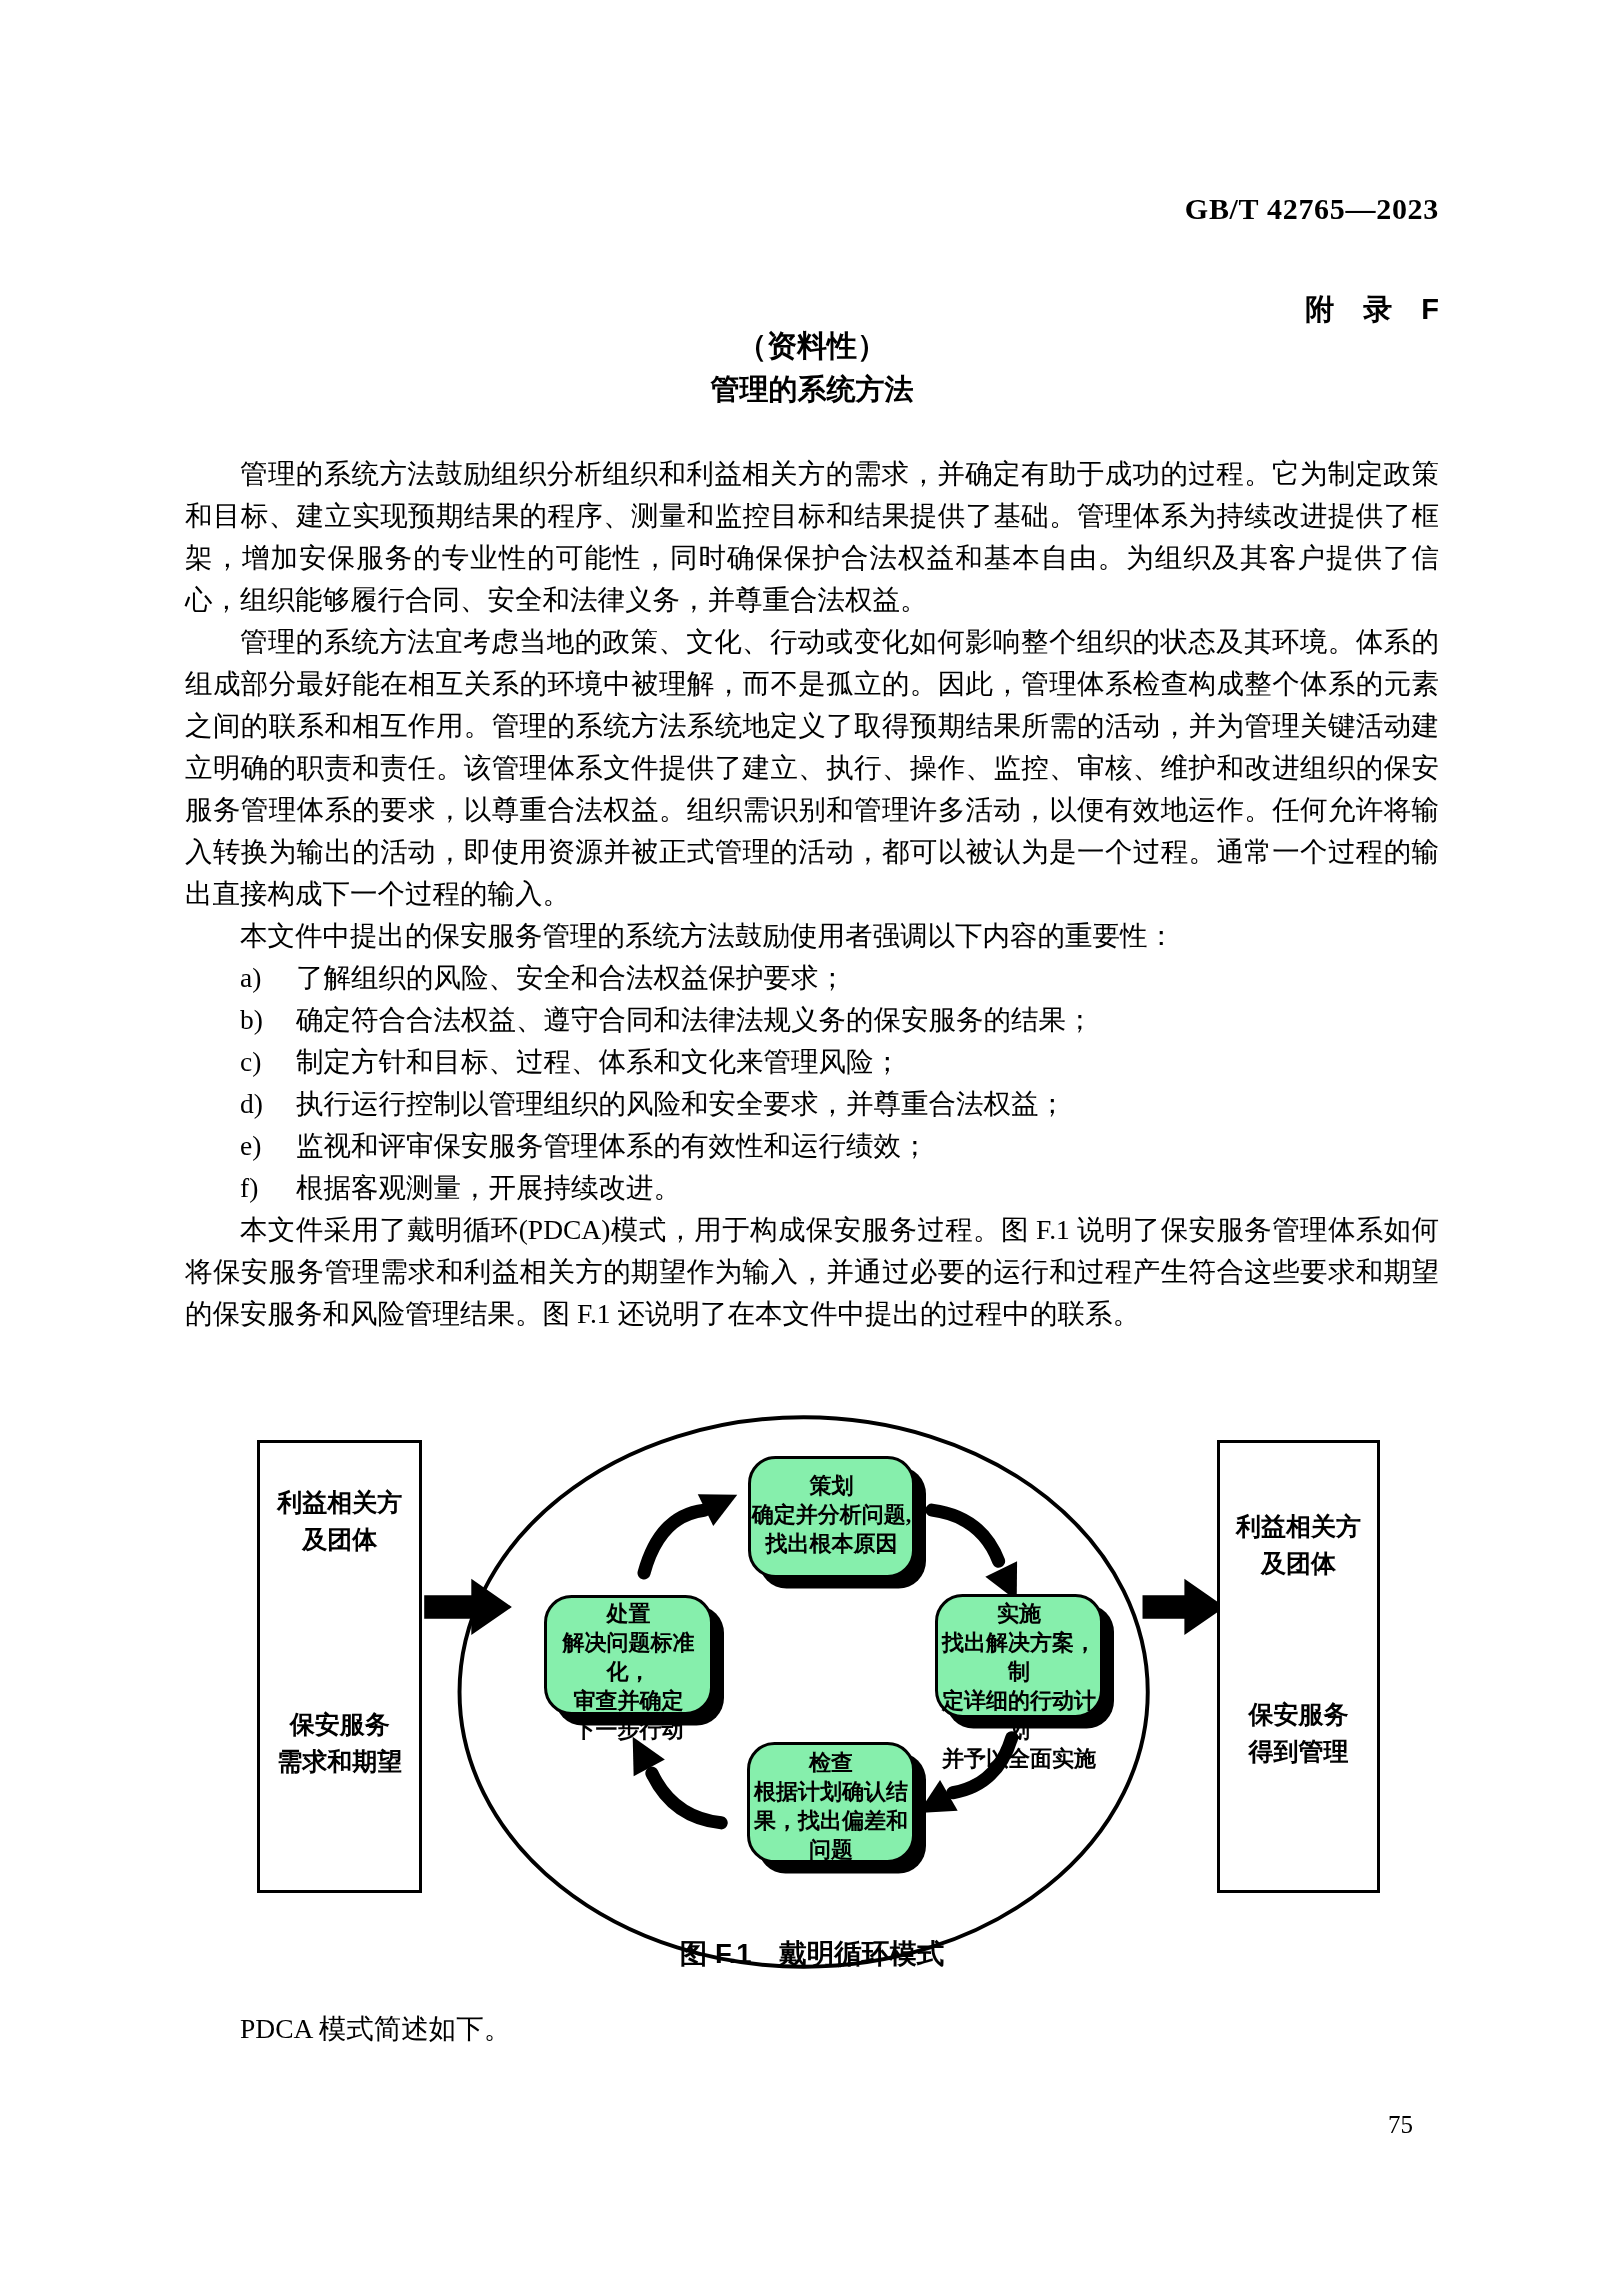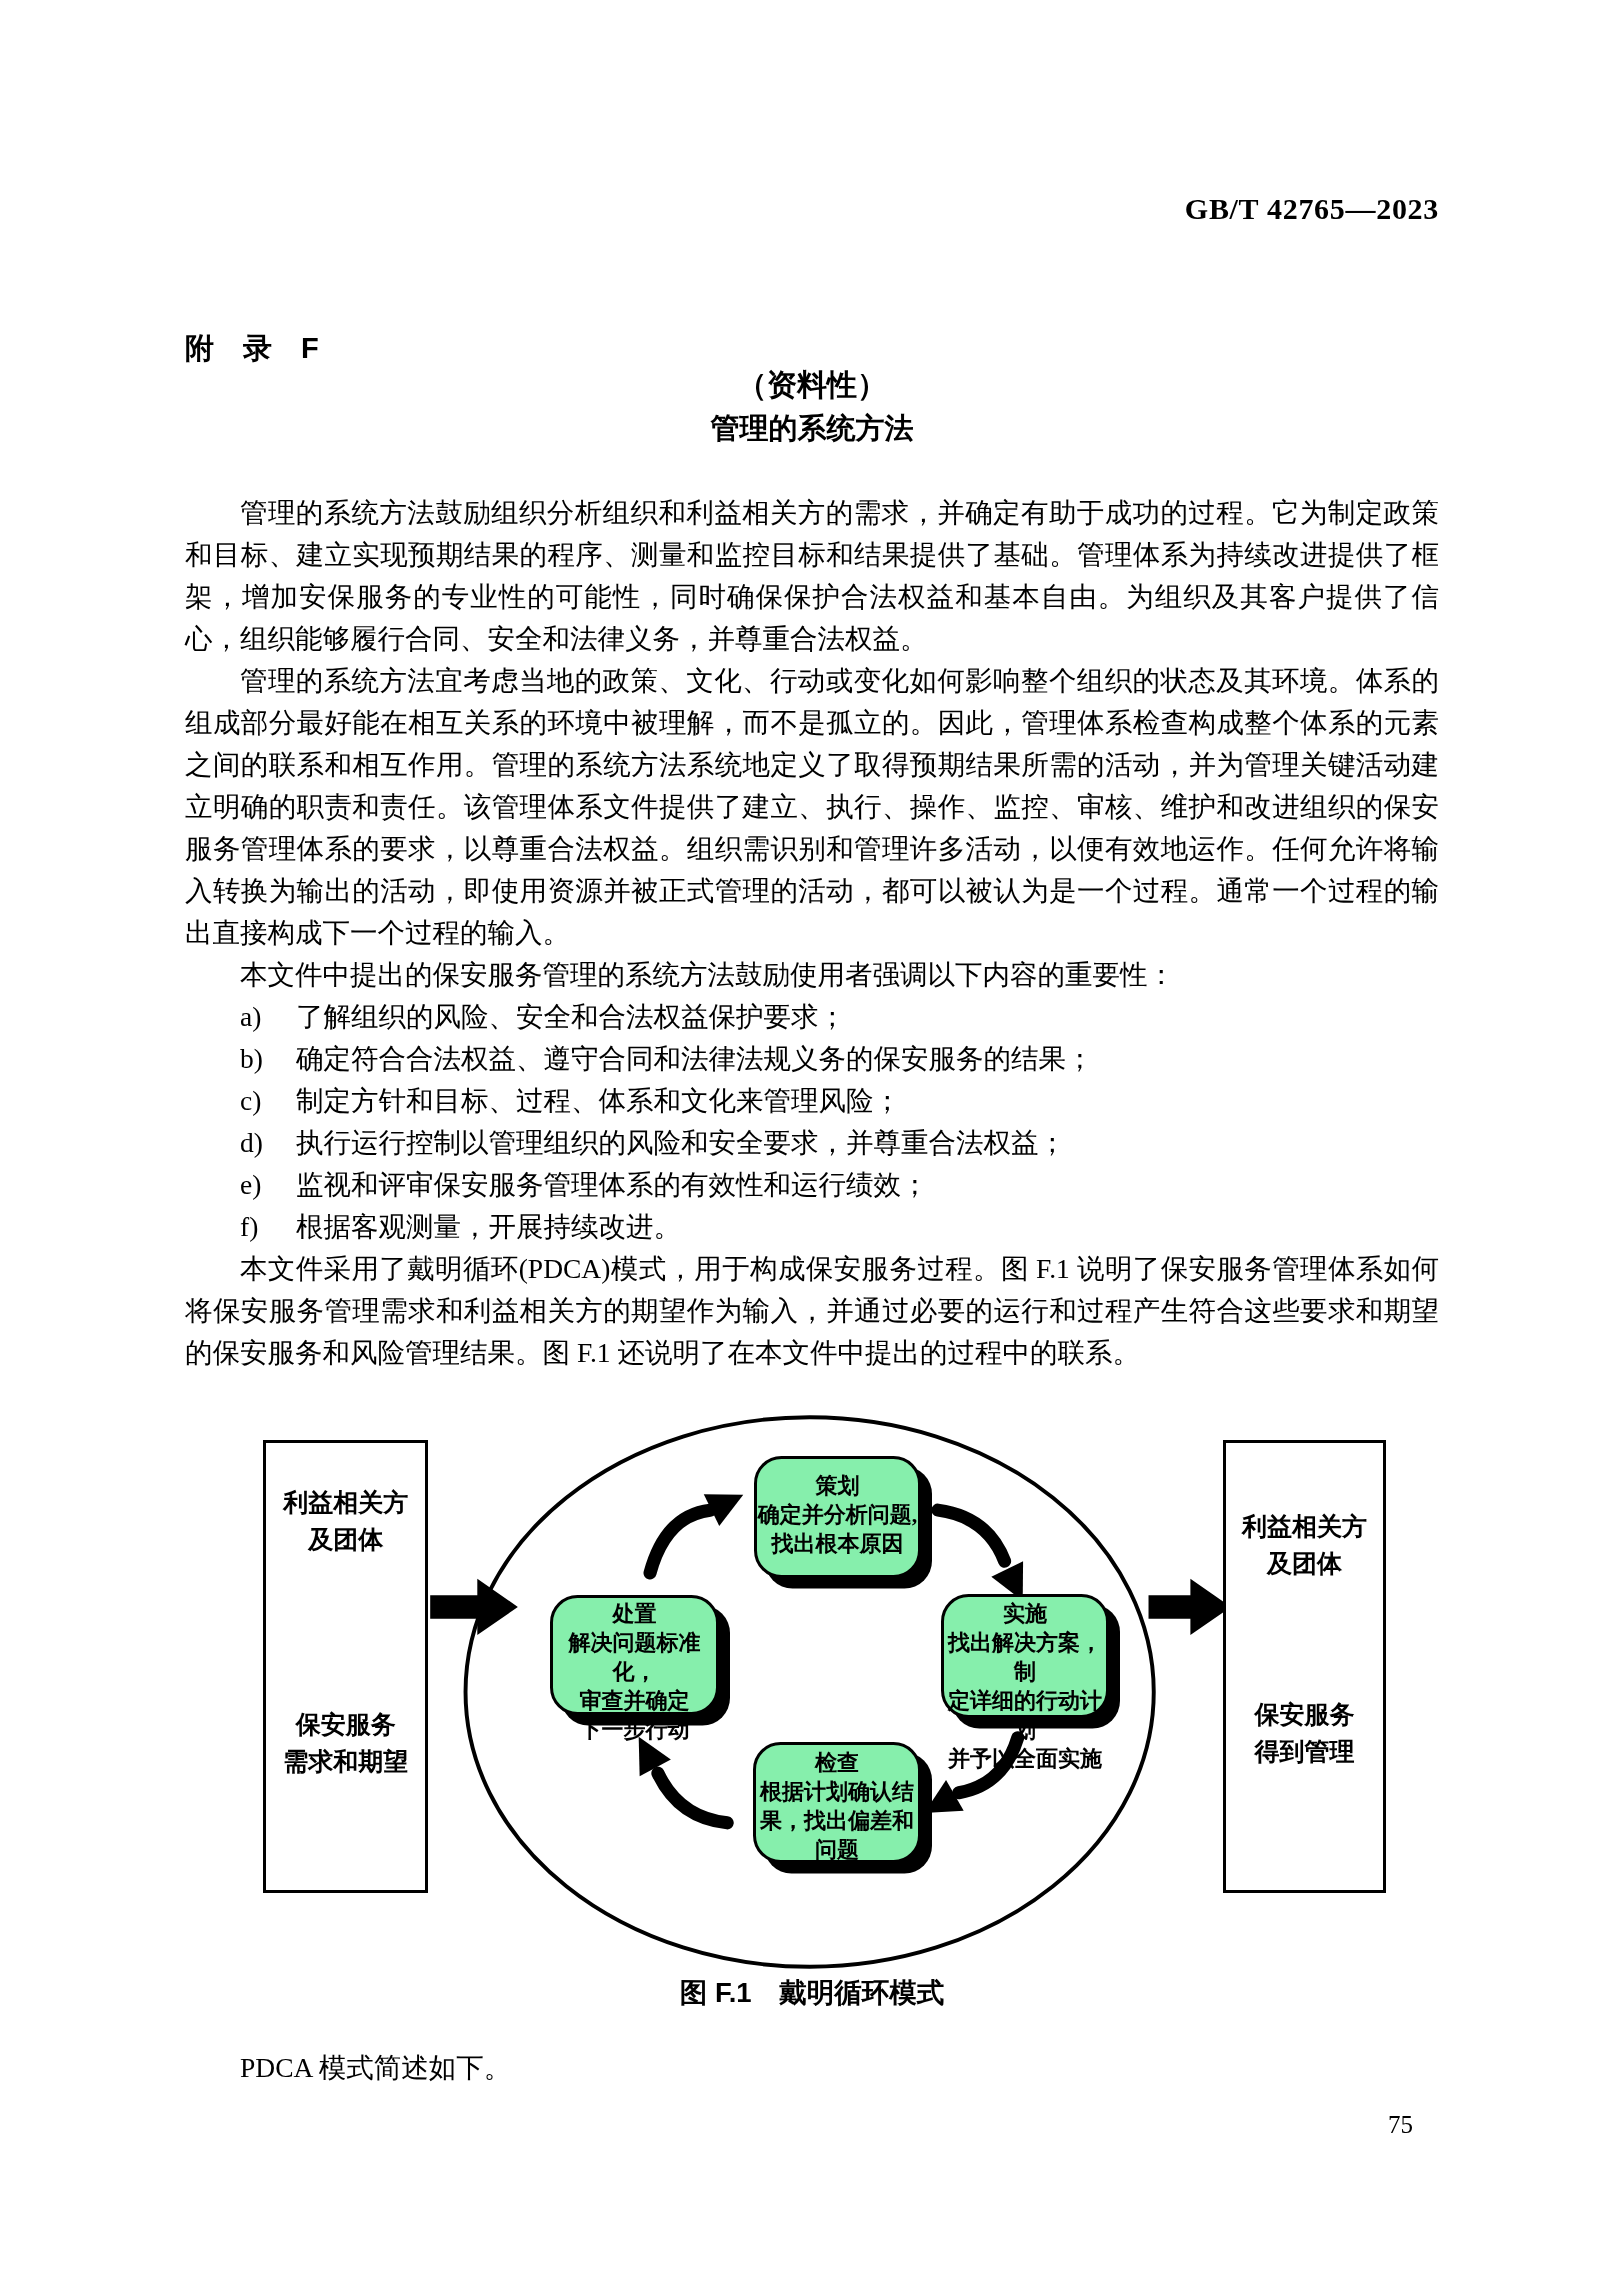--- a/index.html
+++ b/index.html
@@ -22,22 +22,22 @@
   .doc-header {
     margin-top: 192px;
     text-align: right;
     font-family: Liberation Serif, serif;
     font-weight: bold;
     font-size: 30px;
     line-height: 33px;
     letter-spacing: 0.7px;
   }
   .h1 {
-    margin-top: 106px;
-    text-align: left;
+    margin-top: 67px;
+    text-align: right;
     font-family: "Liberation Sans", "DejaVu Sans", sans-serif;
     font-weight: bold;
     font-size: 29px;
     line-height: 34px;
   }
   .subtitle {
     margin-top: 3px;
     text-align: center;
     font-family: "Liberation Sans", "DejaVu Sans", sans-serif;
     font-weight: bold;
@@ -83,21 +83,21 @@
     top: 2111px;
     width: 65px;
     text-align: center;
     font-size: 25px;
     line-height: 27.5px;
   }
 
   
   .diagram {
     position: absolute;
-    left: 260px;
+    left: 254px;
     top: 1412px;
     width: 1132px;
     height: 560px;
     font-family: Liberation Serif, serif;
   }
   .diagram svg { position:absolute; left:0; top:0; }
   .side-box {
     position: absolute;
     background: #ffffff;
     border: 3.9px solid #000000;

